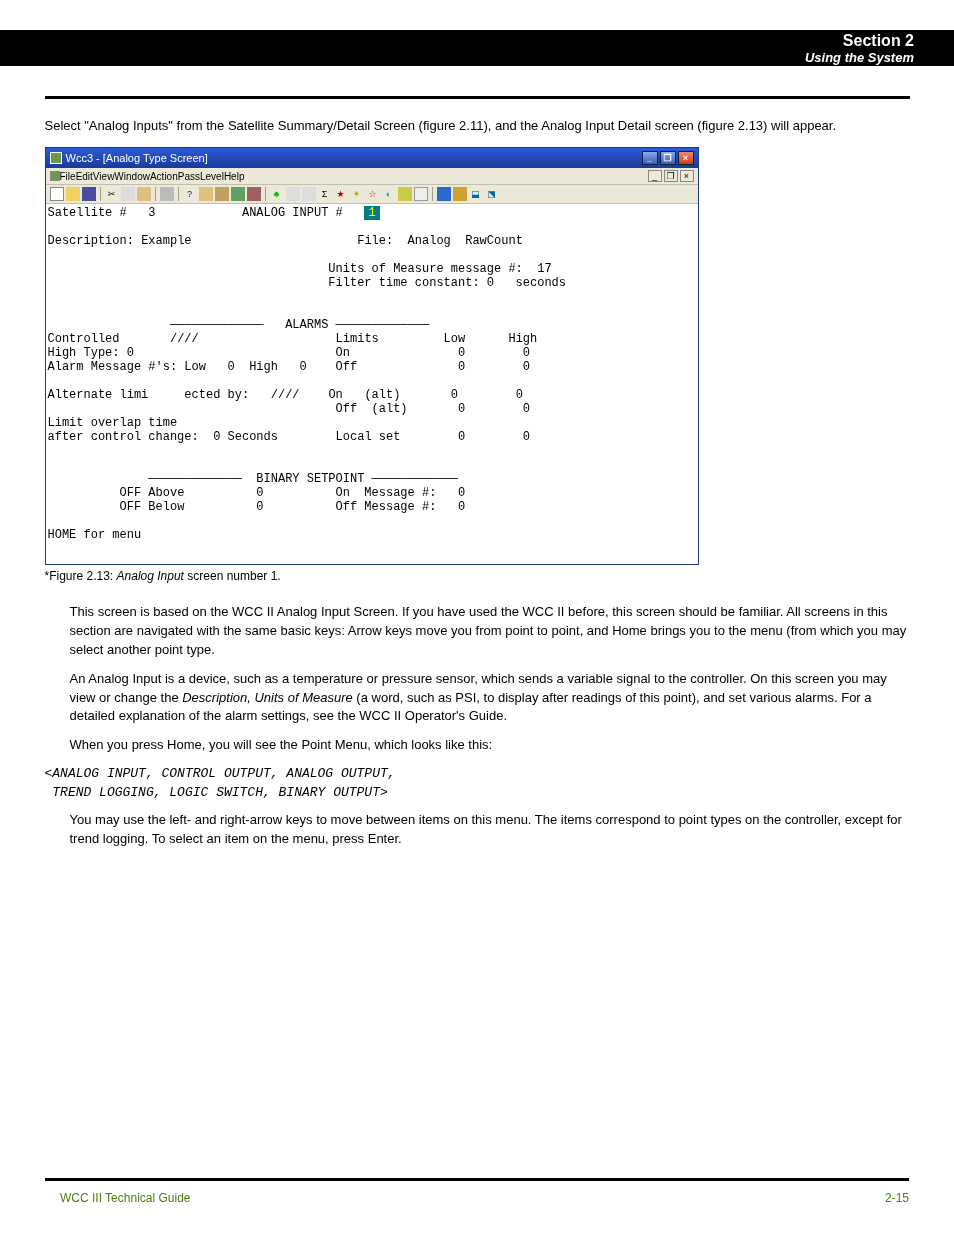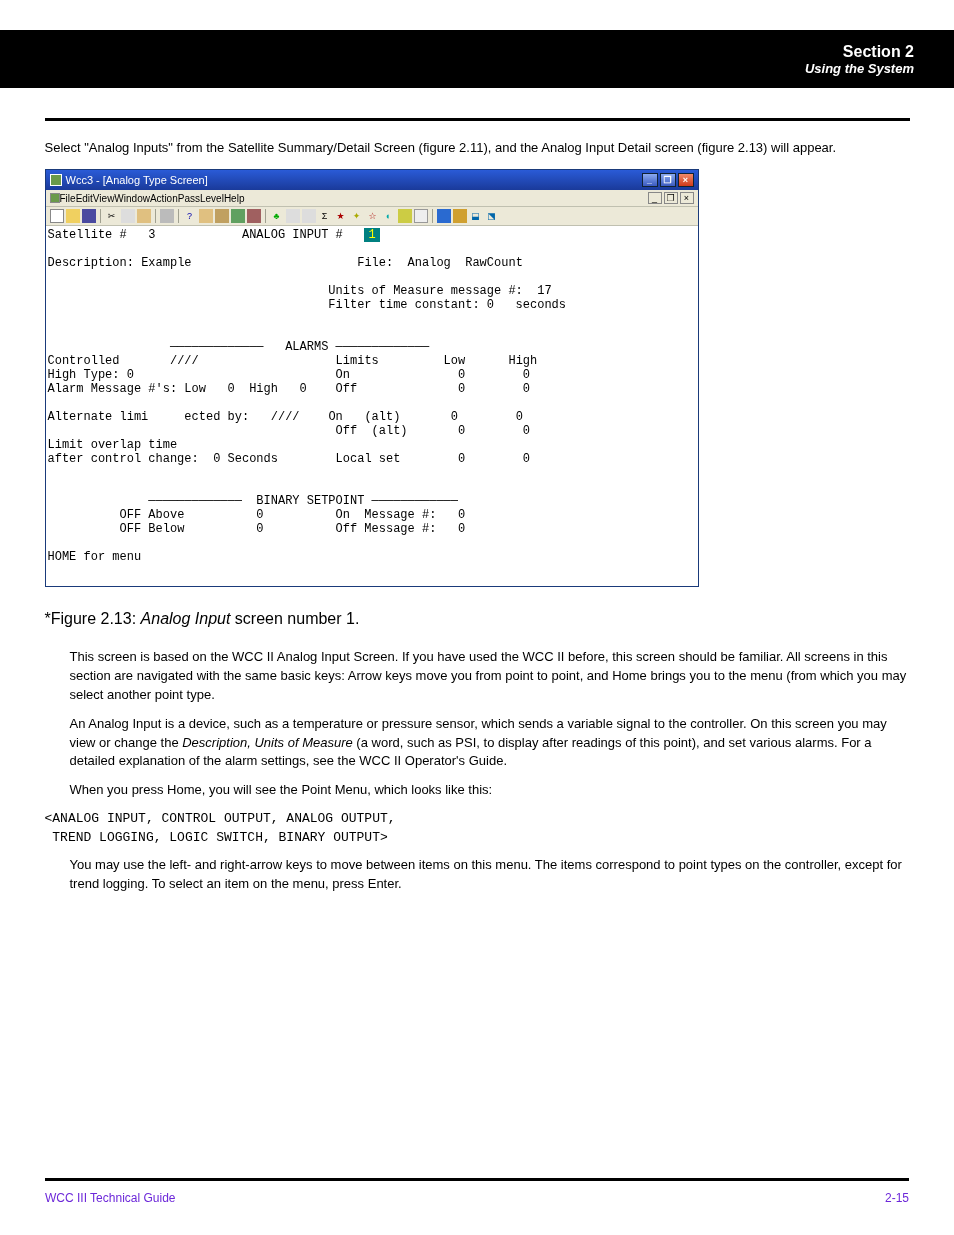--- a/index.html
+++ b/index.html
@@ -5,21 +5,21 @@
   * { margin: 0; padding: 0; box-sizing: border-box; }
   body {
     background: #fff;
     font-family: Arial, sans-serif;
     width: 954px;
     height: 1235px;
     position: relative;
   }
   .top-band {
     width: 100%;
-    height: 58px;
+    height: 36px;
     background: #000;
     margin-top: 30px;
     display: flex;
     justify-content: flex-end;
     align-items: center;
     padding-right: 40px;
   }
   .header-box {
     color: #fff;
     font-size: 13px;
@@ -147,27 +147,27 @@
   
   .footer-rule {
     position: absolute;
     left: 45px;
     right: 45px;
     bottom: 54px;
     border-top: 3px solid #000;
   }
   .footer-line {
     position: absolute;
-    left: 45px;
+    left: 60px;
     right: 45px;
     bottom: 30px;
     display: flex;
     justify-content: space-between;
     font-size: 12px;
-    color: #6d28d9;
+    color: #4d7c0f;
   }
 </style>
 </head>
 <body>
 
 <div class="top-band">
   <div class="header-box">
     <div style="font-size:16px;font-weight:bold;">Section 2</div>
     <div style="font-weight:bold;font-style:italic;">Using the System</div>
   </div>
@@ -261,32 +261,32 @@
 
 
               ─────────────  <span>BINARY SETPOINT</span> ────────────
           <span>OFF Above</span>          <span>0</span>          <span>On  Message #:</span>   <span>0</span>
           <span>OFF Below</span>          <span>0</span>          <span>Off Message #:</span>   <span>0</span>
 
 <span>HOME for menu</span>
 </div>
   </div>
 
-  <p style="font-size:16px;margin-top:23px;">
+  <p style="font-size:12px;margin-top:4px;">
     <span>*Figure 2.13:</span>
     <em>Analog Input</em><span> screen number 1.</span>
   </p>
 
   <div class="body-text">
     <p>This screen is based on the WCC II Analog Input Screen. If you have used the WCC II before, this screen should be familiar. All screens in this section are navigated with the same basic keys: Arrow keys move you from point to point, and Home brings you to the menu (from which you may select another point type.</p>
     <p>
       <span>An Analog Input is a device, such as a temperature or pressure sensor, which sends a variable signal to the controller. On this screen you may view or change the </span><em>Description, Units of Measure</em><span> (a word, such as PSI, to display after readings of this point), and set various alarms. For a detailed explanation of the alarm settings, see the WCC II Operator's Guide.</span>
     </p>
     <p>When you press Home, you will see the Point Menu, which looks like this:</p>
-    <div class="mono-line" style="white-space:pre;">&lt;ANALOG INPUT, CONTROL OUTPUT, ANALOG OUTPUT,
+    <div class="mono-line" style="white-space:pre;font-style:italic;">&lt;ANALOG INPUT, CONTROL OUTPUT, ANALOG OUTPUT,
  TREND LOGGING, LOGIC SWITCH, BINARY OUTPUT&gt;</div>
     <p>You may use the left- and right-arrow keys to move between items on this menu. The items correspond to point types on the controller, except for trend logging. To select an item on the menu, press Enter.</p>
   </div>
 
 </div>
 
 <div class="footer-rule"></div>
 <div class="footer-line">
   <span>WCC III Technical Guide</span>
   <span>2-15</span>

